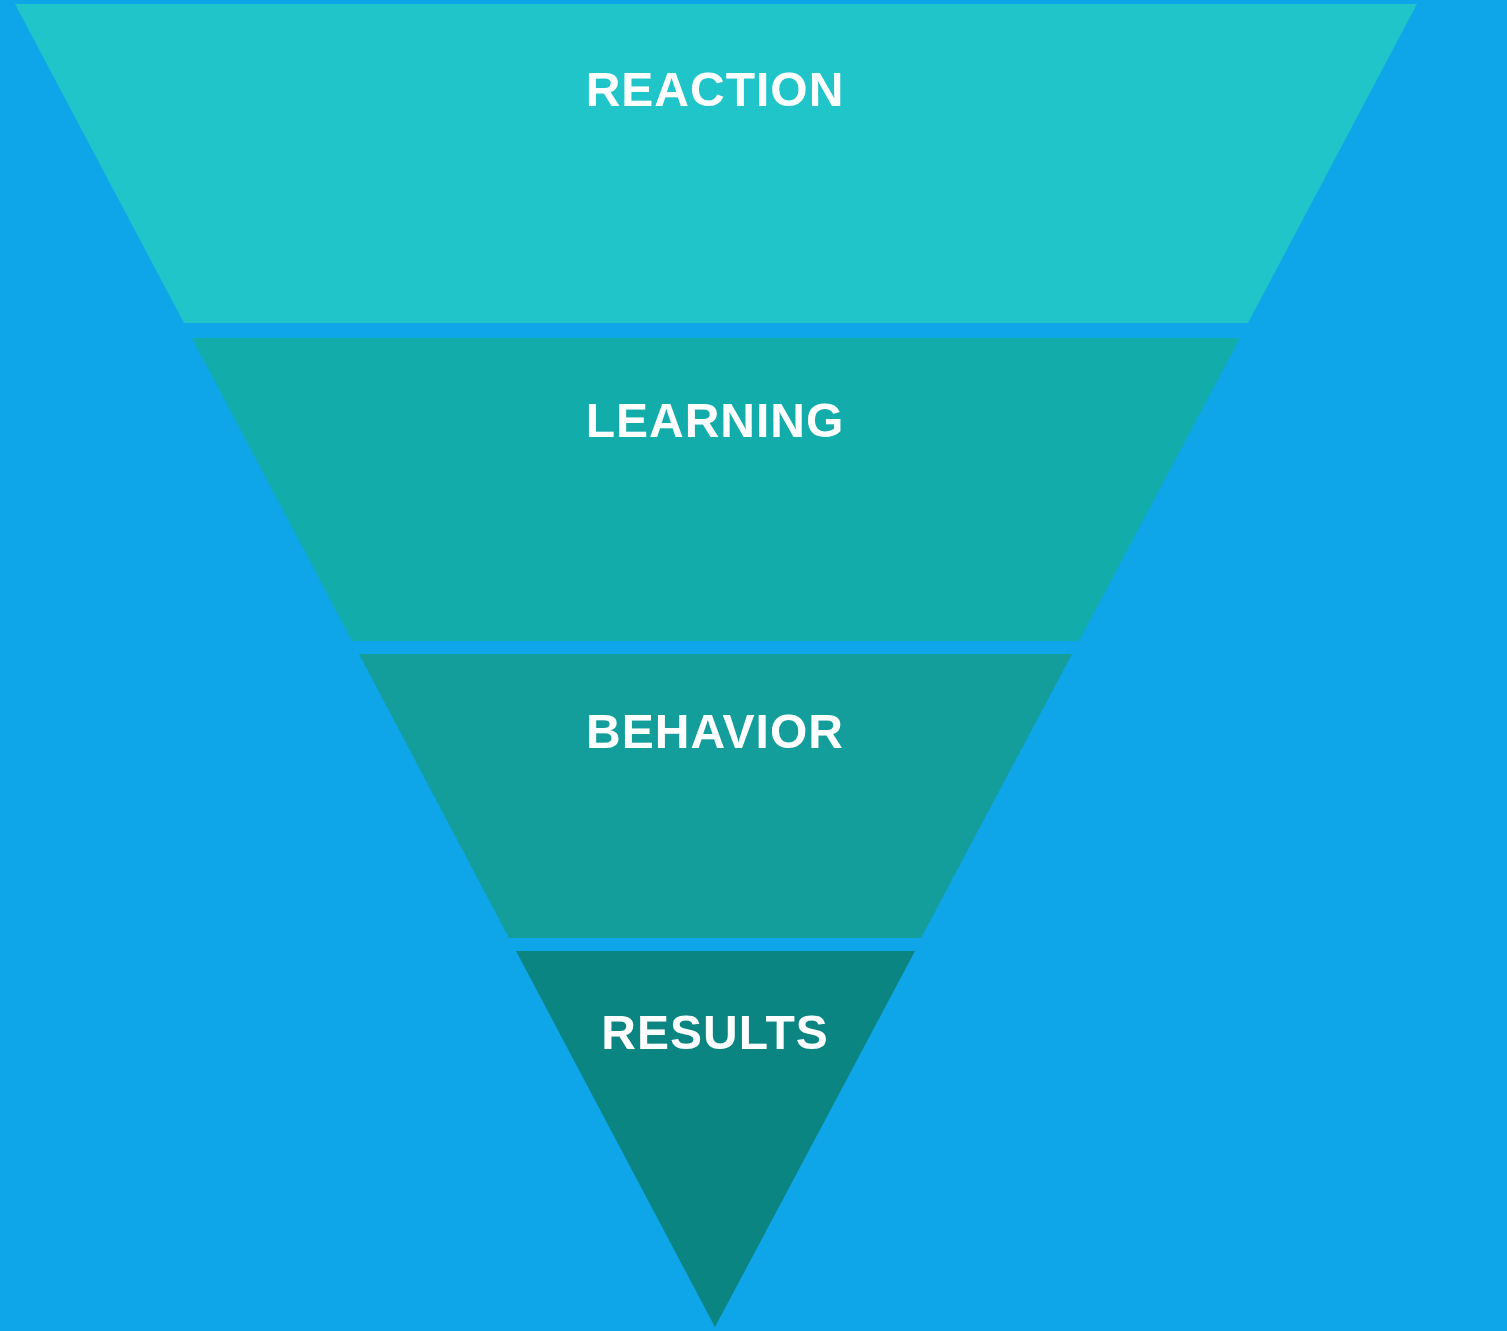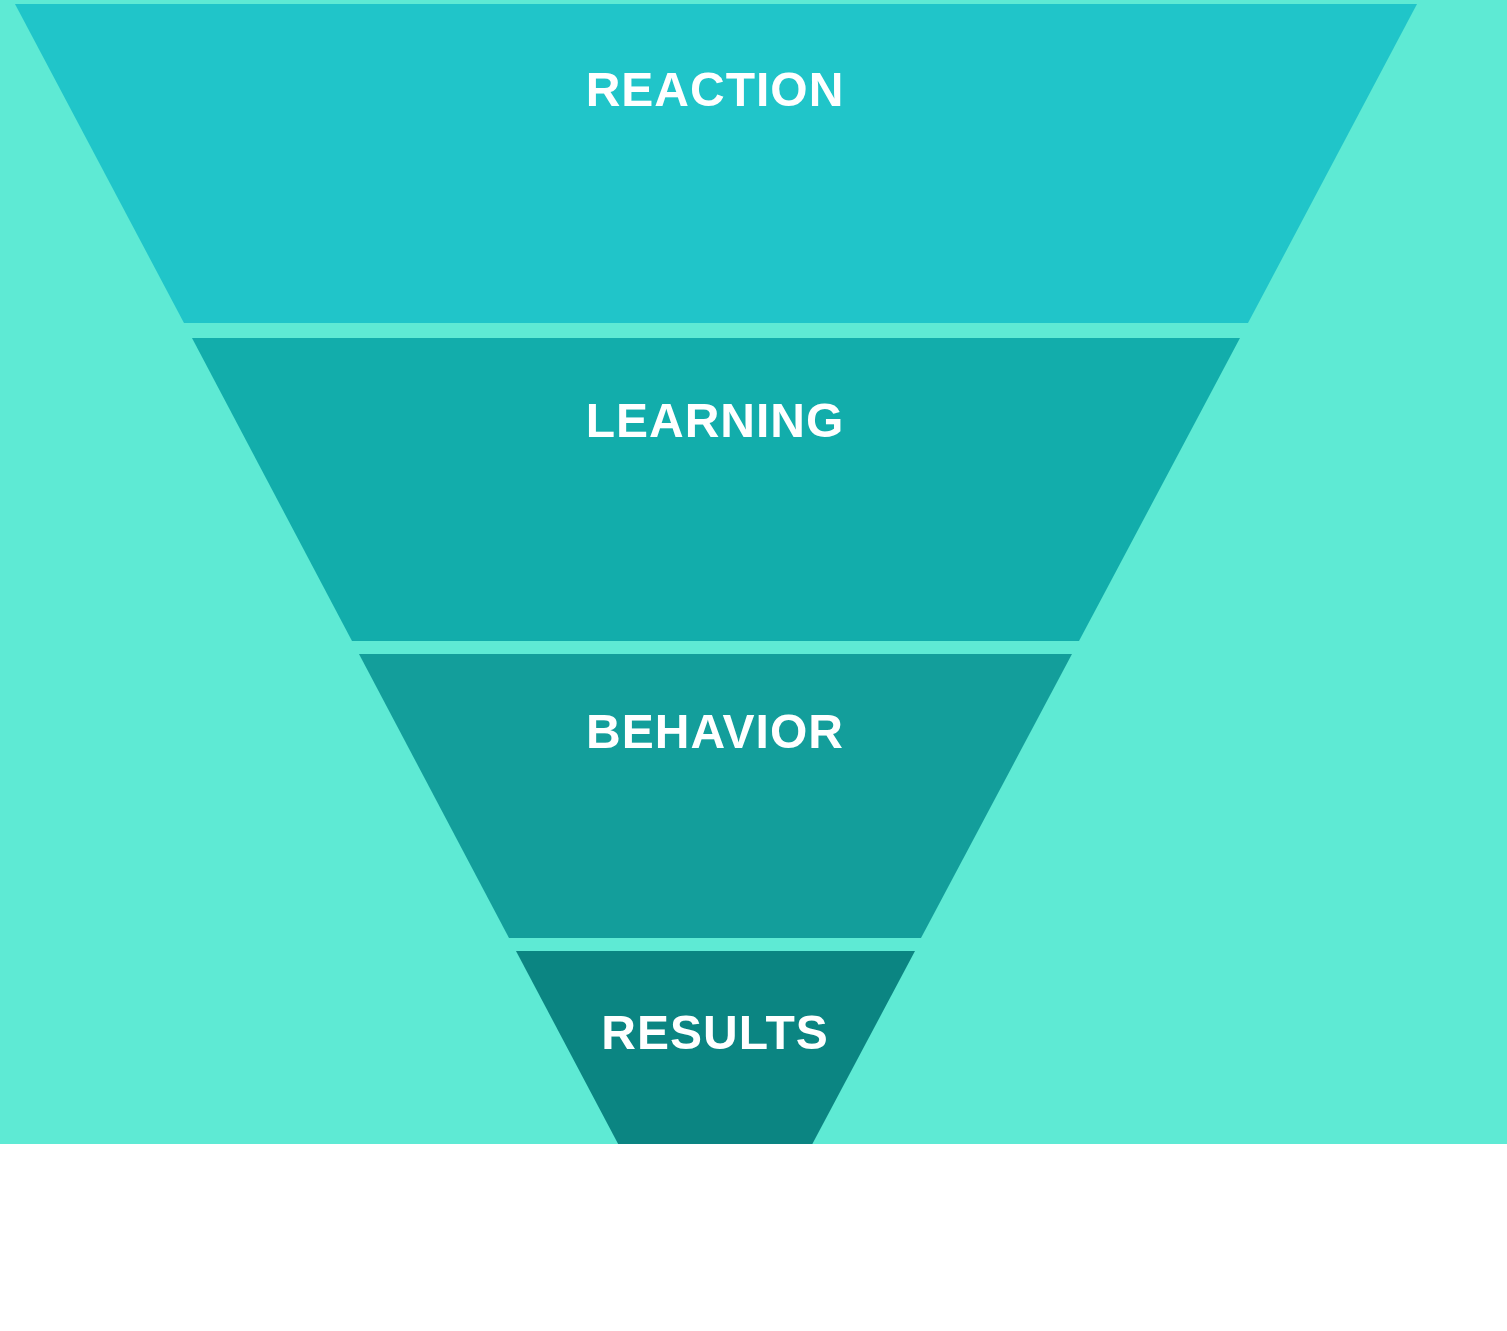--- a/index.html
+++ b/index.html
@@ -3,22 +3,22 @@
 <meta charset="utf-8">
 <style>
   html, body {
     margin: 0;
     padding: 0;
     background: #ffffff;
   }
   .stage {
     position: relative;
     width: 1507px;
-    height: 1144px;
-    background: #5eead4;
+    height: 1331px;
+    background: #0ea5e9;
     overflow: hidden;
   }
   svg.funnel {
     display: block;
     width: 1507px;
     height: 1331px;
   }
   .funnel-label {
     font-family: "Liberation Sans", sans-serif;
     font-weight: bold;

